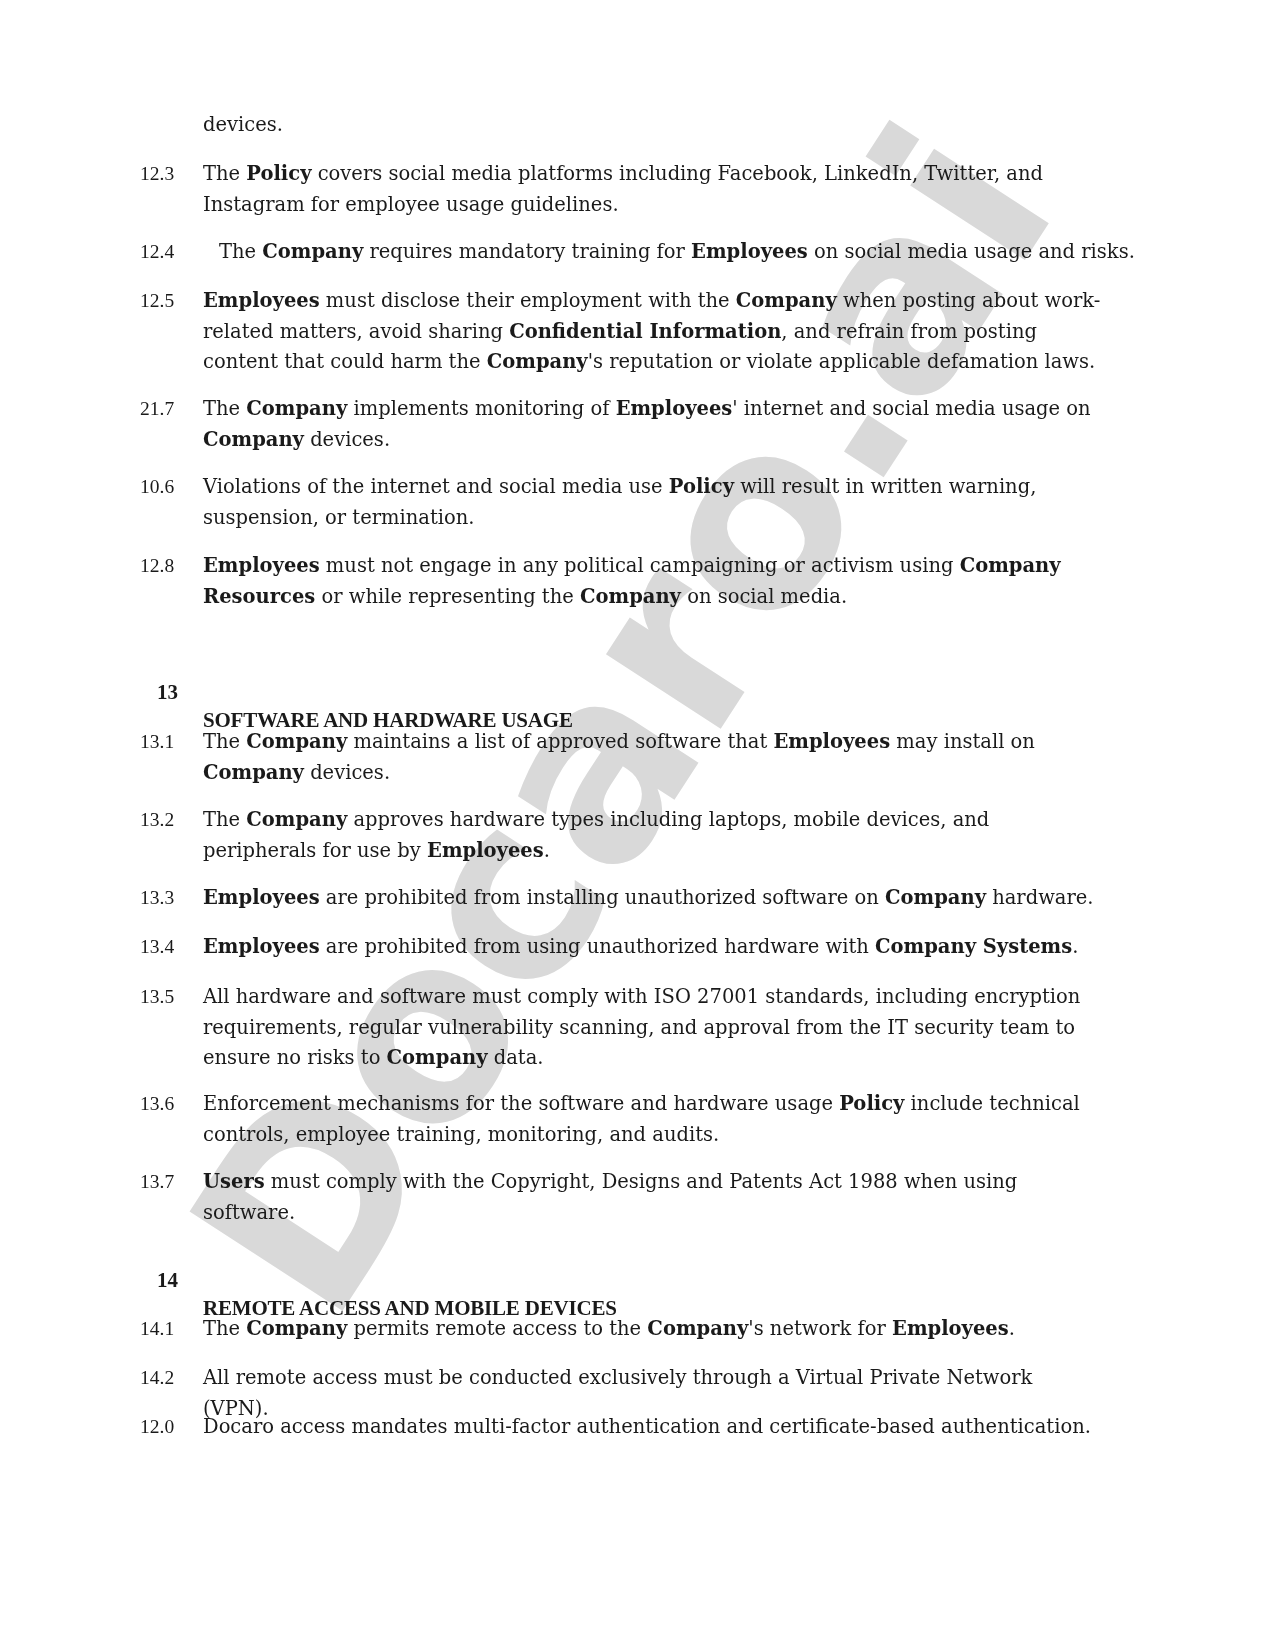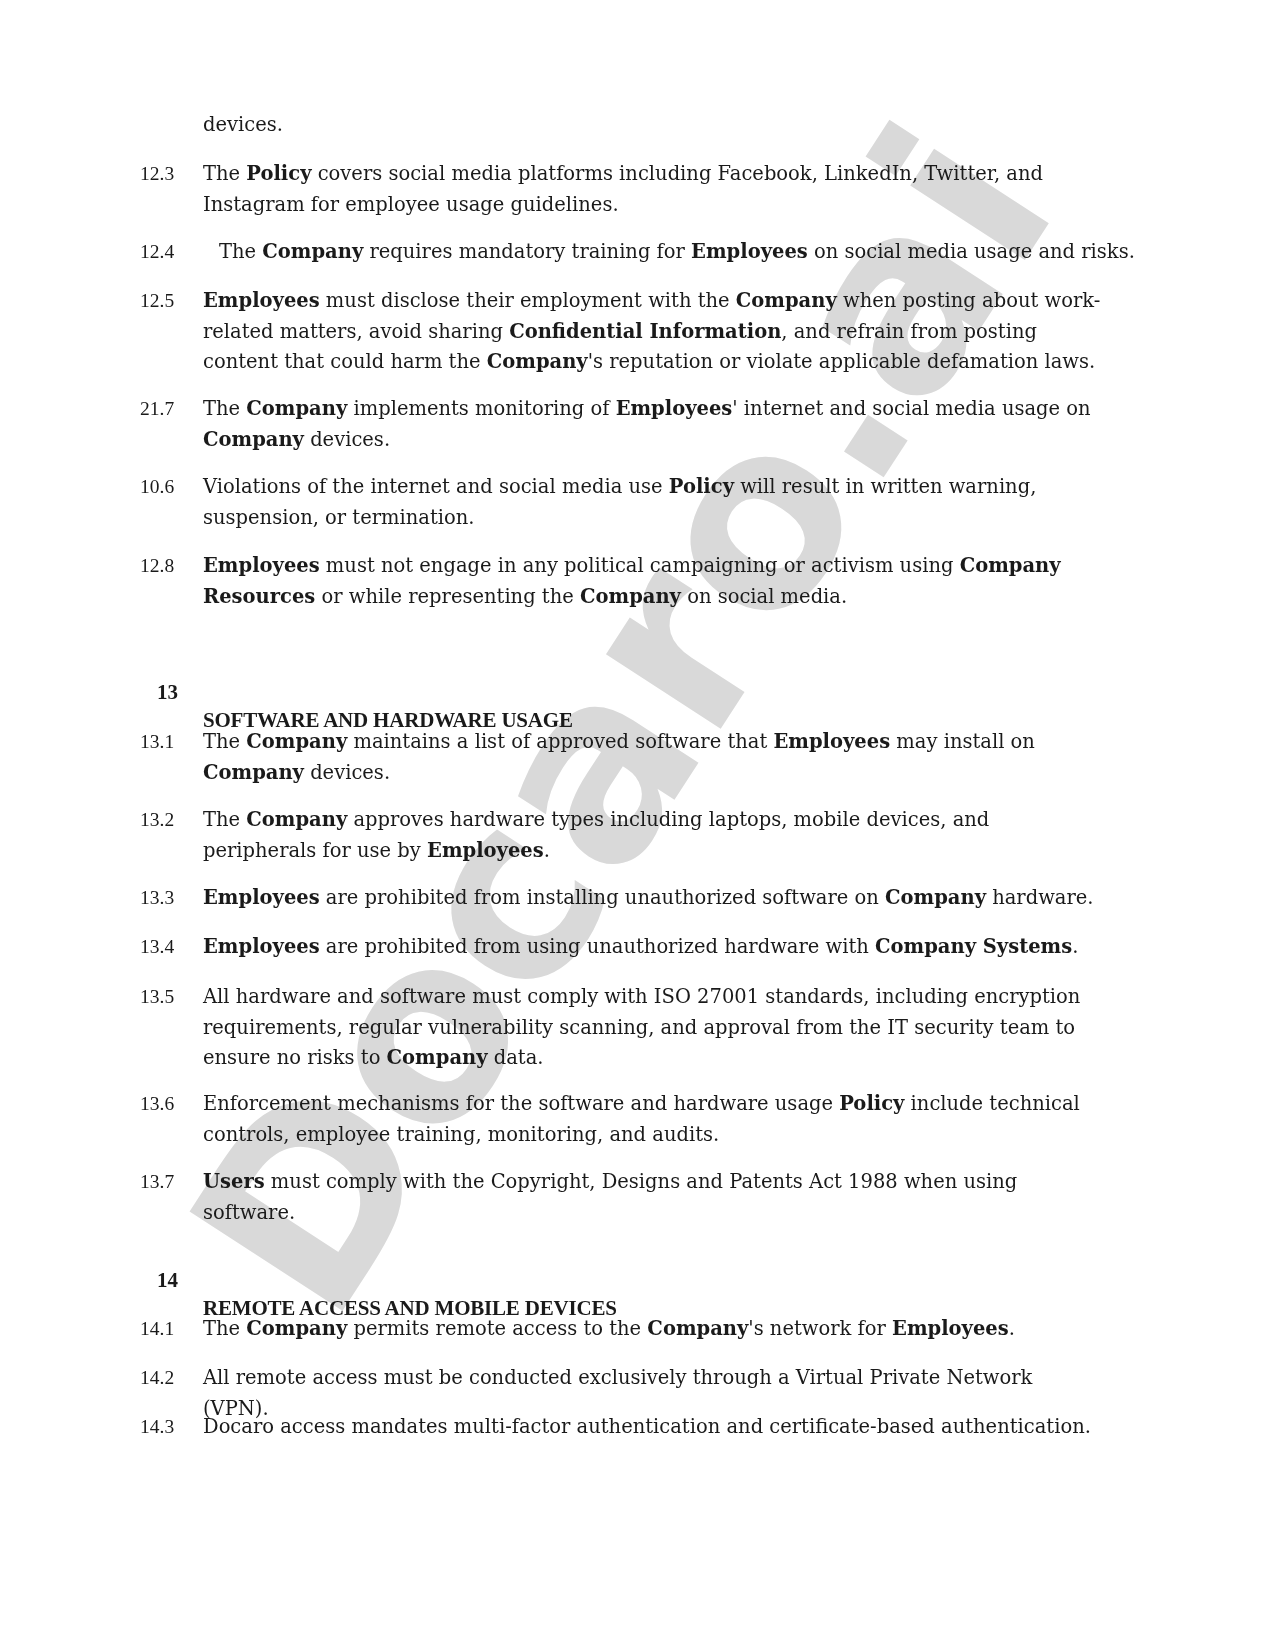--- a/index.html
+++ b/index.html
@@ -98,18 +98,18 @@
     </div>
     <div class="item" style="top:1314px;">
       <div class="num">14.1</div>
       <div class="text">The <b>Company</b> permits remote access to the <b>Company</b>'s network for <b>Employees</b>.</div>
     </div>
     <div class="item" style="top:1363px;">
       <div class="num">14.2</div>
       <div class="text">All remote access must be conducted exclusively through a Virtual Private Network (VPN).</div>
     </div>
     <div class="item" style="top:1412px;">
-      <div class="num">14.3</div>
+      <div class="num">12.0</div>
       <div class="text">Docaro access mandates multi-factor authentication and certificate-based authentication.</div>
     </div>
 
   </div>
 </div>
 
 </body></html>

